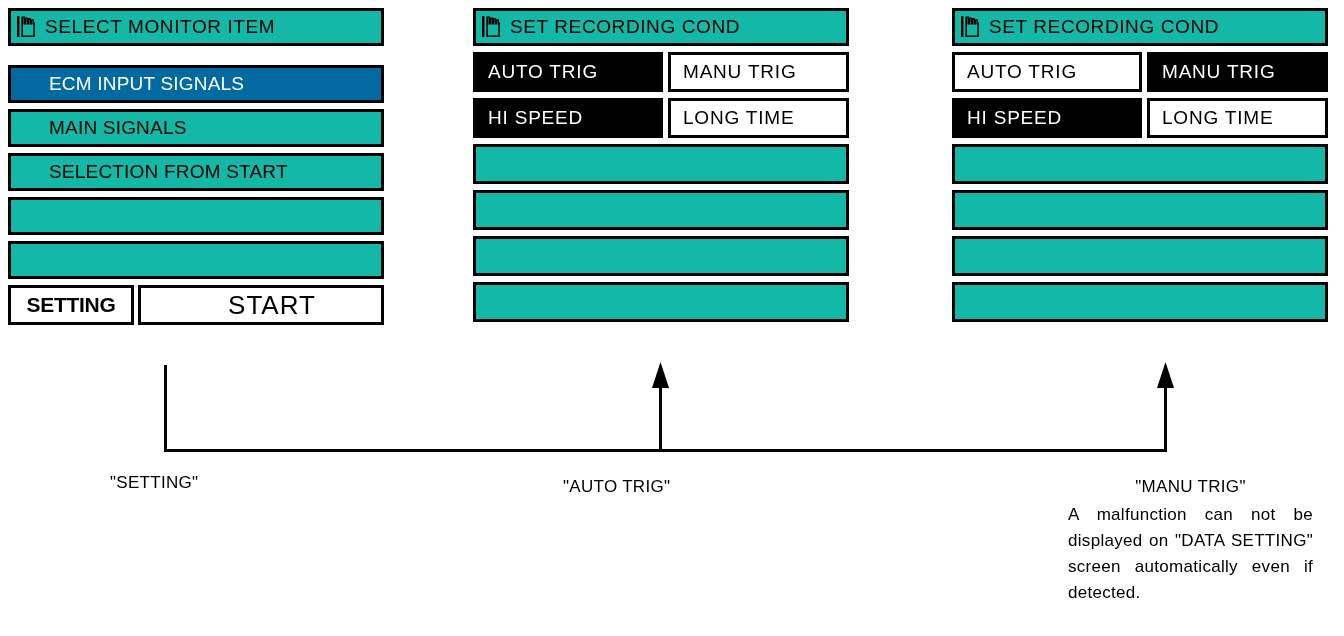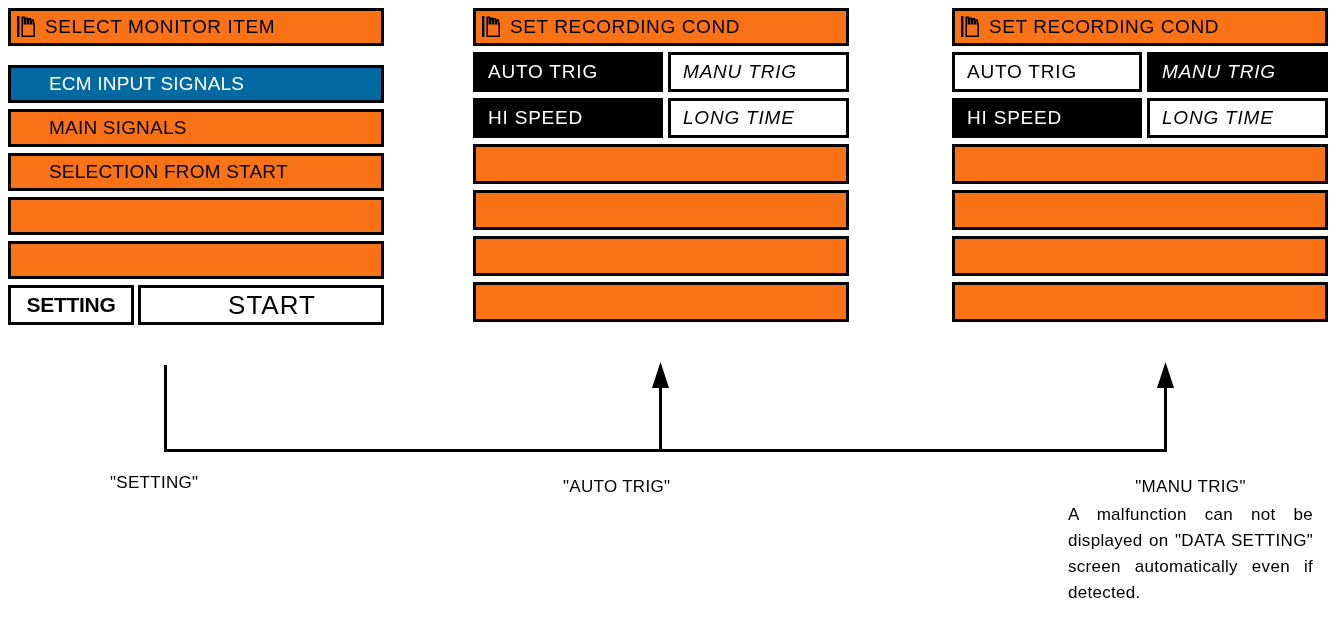--- a/index.html
+++ b/index.html
@@ -18,21 +18,21 @@
 
   
   .screen {
     position: absolute;
     width: 376px;
   }
   .screen-row {
     position: relative;
     box-sizing: border-box;
     border: 3px solid #000;
-    background: #f97316;
+    background: #14b8a6;
     height: 38px;
     margin-bottom: 6px;
     display: flex;
     align-items: center;
   }
   .screen-row.tall {
     height: 40px;
   }
   .screen-row.header {
     height: 38px;
@@ -82,21 +82,21 @@
     background: #fff;
     display: flex;
     align-items: center;
     padding-left: 12px;
   }
   .split .cell.selected {
     background: #000;
     color: #fff;
   }
   .split .cell.left  { width: 190px; }
-  .split .cell.right { width: 181px; font-style: italic; }
+  .split .cell.right { width: 181px; }
   .split .cell .row-label { font-size: 19px; letter-spacing: 0.8px; }
 
   
   .action-row {
     display: flex;
     gap: 4px;
     height: 40px;
   }
   .action-btn {
     box-sizing: border-box;

